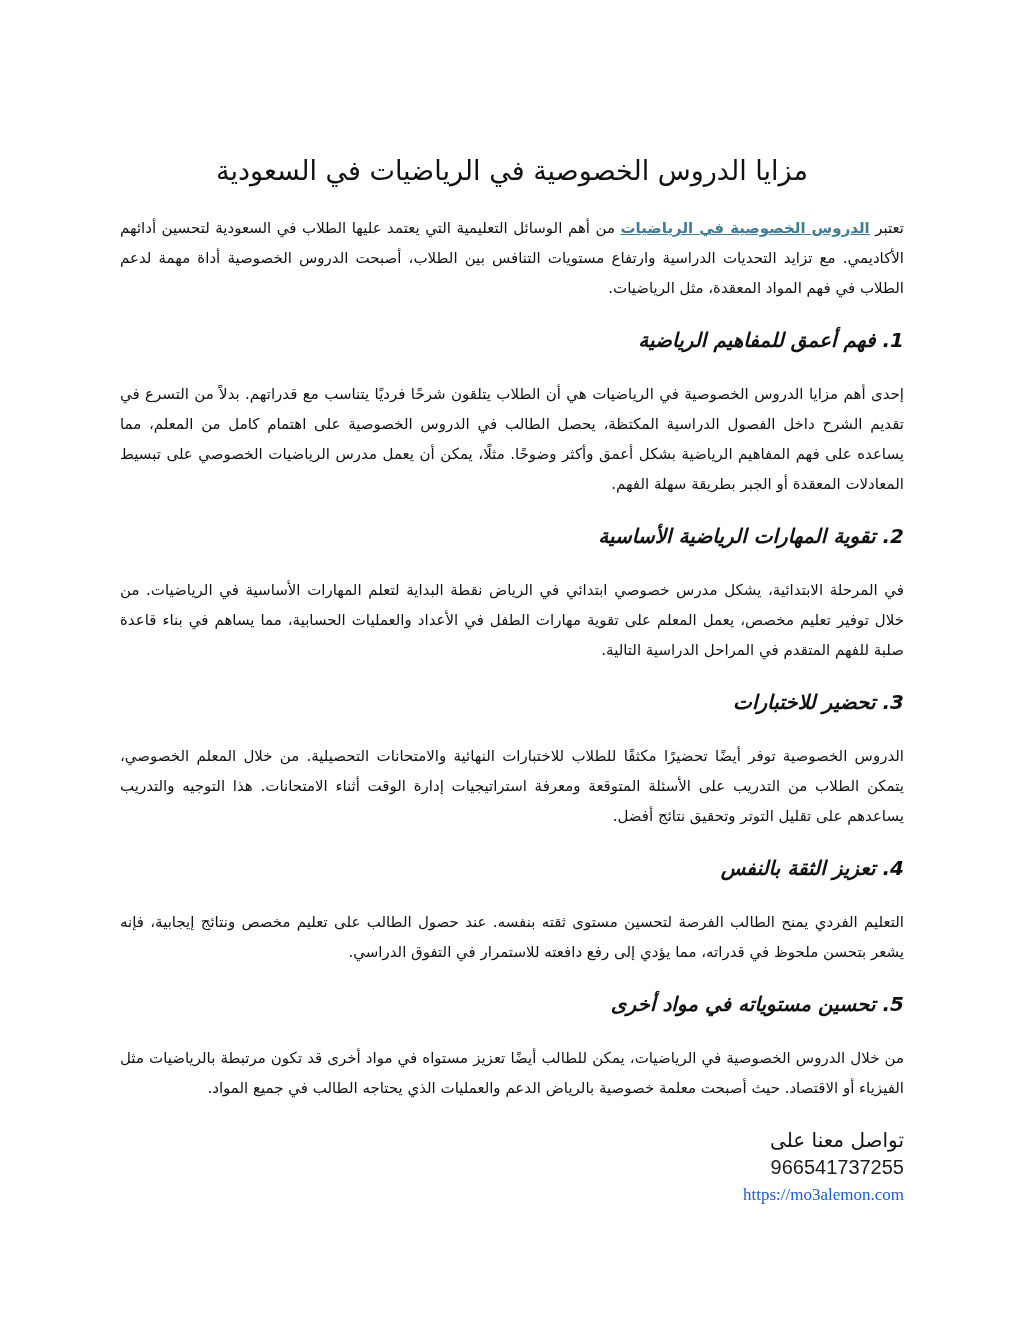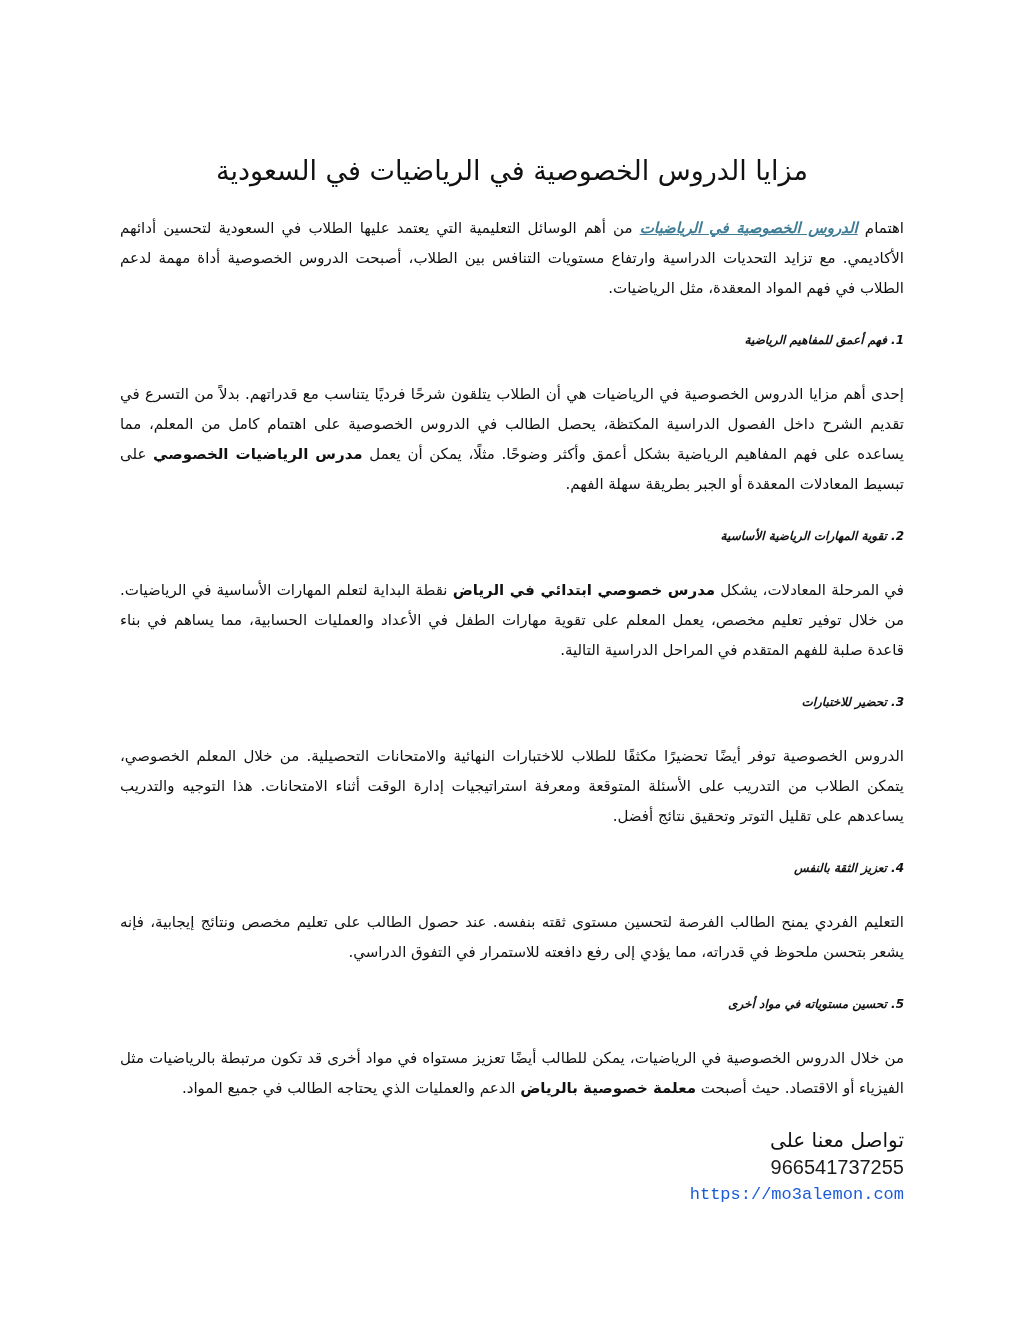--- a/index.html
+++ b/index.html
@@ -28,74 +28,73 @@
     line-height: 41px;
     margin: 0 0 22px 0;
   }
   .body-para {
     font-size: 15px;
     line-height: 30px;
     text-align: justify;
     margin: 0 0 24px 0;
   }
   .sec-heading {
-    font-size: 12px;
+    font-size: 20px;
     font-weight: 700;
     font-style: italic;
     line-height: 26px;
     margin: 8px 0 26px 0;
   }
-  .b { font-weight: 700; }
+  .b { font-weight: 400; }
   .link-teal {
     color: var(--link-teal, #3F7D96);
     font-weight: 700;
     text-decoration: underline;
     cursor: pointer;
-    font-style: italic;
   }
   .footer {
     text-align: right;
     direction: rtl;
   }
   .footer .contact-line {
     font-size: 20px;
     line-height: 27px;
   }
   .footer .phone-line {
     font-family: "Liberation Sans", "DejaVu Sans", sans-serif;
     font-size: 20px;
     line-height: 27px;
     direction: ltr;
     color: #1c1c1c;
   }
   .footer .url-line {
-    font-family: Liberation Mono, monospace;
+    font-family: Liberation Serif, serif;
     font-size: 17px;
     line-height: 27px;
     direction: ltr;
     color: var(--footer-link-blue, #1A5CD8);
     text-decoration: none;
     display: block;
     cursor: pointer;
   }
 </style>
 </head>
 <body>
 
 <div class="page">
 
   <h1 class="doc-title">مزايا الدروس الخصوصية في الرياضيات في السعودية</h1>
 
-  <p class="body-para"><span>اهتمام </span><span class="link-teal">الدروس الخصوصية في الرياضيات</span><span> من أهم الوسائل التعليمية التي يعتمد عليها الطلاب في السعودية لتحسين أدائهم الأكاديمي. مع تزايد التحديات الدراسية وارتفاع مستويات التنافس بين الطلاب، أصبحت الدروس الخصوصية أداة مهمة لدعم الطلاب في فهم المواد المعقدة، مثل الرياضيات.</span></p>
+  <p class="body-para"><span>تعتبر </span><span class="link-teal">الدروس الخصوصية في الرياضيات</span><span> من أهم الوسائل التعليمية التي يعتمد عليها الطلاب في السعودية لتحسين أدائهم الأكاديمي. مع تزايد التحديات الدراسية وارتفاع مستويات التنافس بين الطلاب، أصبحت الدروس الخصوصية أداة مهمة لدعم الطلاب في فهم المواد المعقدة، مثل الرياضيات.</span></p>
 
   <div id="sections">
       <h2 class="sec-heading">1. فهم أعمق للمفاهيم الرياضية</h2>
       <p class="body-para"><span>إحدى أهم مزايا الدروس الخصوصية في الرياضيات هي أن الطلاب يتلقون شرحًا فرديًا يتناسب مع قدراتهم. بدلاً من التسرع في تقديم الشرح داخل الفصول الدراسية المكتظة، يحصل الطالب في الدروس الخصوصية على اهتمام كامل من المعلم، مما يساعده على فهم المفاهيم الرياضية بشكل أعمق وأكثر وضوحًا. مثلًا، يمكن أن يعمل </span><span class="b">مدرس الرياضيات الخصوصي</span><span> على تبسيط المعادلات المعقدة أو الجبر بطريقة سهلة الفهم.</span></p>
       <h2 class="sec-heading">2. تقوية المهارات الرياضية الأساسية</h2>
-      <p class="body-para"><span>في المرحلة المعادلات، يشكل </span><span class="b">مدرس خصوصي ابتدائي في الرياض</span><span> نقطة البداية لتعلم المهارات الأساسية في الرياضيات. من خلال توفير تعليم مخصص، يعمل المعلم على تقوية مهارات الطفل في الأعداد والعمليات الحسابية، مما يساهم في بناء قاعدة صلبة للفهم المتقدم في المراحل الدراسية التالية.</span></p>
+      <p class="body-para"><span>في المرحلة الابتدائية، يشكل </span><span class="b">مدرس خصوصي ابتدائي في الرياض</span><span> نقطة البداية لتعلم المهارات الأساسية في الرياضيات. من خلال توفير تعليم مخصص، يعمل المعلم على تقوية مهارات الطفل في الأعداد والعمليات الحسابية، مما يساهم في بناء قاعدة صلبة للفهم المتقدم في المراحل الدراسية التالية.</span></p>
       <h2 class="sec-heading">3. تحضير للاختبارات</h2>
       <p class="body-para"><span>الدروس الخصوصية توفر أيضًا تحضيرًا مكثفًا للطلاب للاختبارات النهائية والامتحانات التحصيلية. من خلال المعلم الخصوصي، يتمكن الطلاب من التدريب على الأسئلة المتوقعة ومعرفة استراتيجيات إدارة الوقت أثناء الامتحانات. هذا التوجيه والتدريب يساعدهم على تقليل التوتر وتحقيق نتائج أفضل.</span></p>
       <h2 class="sec-heading">4. تعزيز الثقة بالنفس</h2>
       <p class="body-para"><span>التعليم الفردي يمنح الطالب الفرصة لتحسين مستوى ثقته بنفسه. عند حصول الطالب على تعليم مخصص ونتائج إيجابية، فإنه يشعر بتحسن ملحوظ في قدراته، مما يؤدي إلى رفع دافعته للاستمرار في التفوق الدراسي.</span></p>
       <h2 class="sec-heading">5. تحسين مستوياته في مواد أخرى</h2>
       <p class="body-para"><span>من خلال الدروس الخصوصية في الرياضيات، يمكن للطالب أيضًا تعزيز مستواه في مواد أخرى قد تكون مرتبطة بالرياضيات مثل الفيزياء أو الاقتصاد. حيث أصبحت </span><span class="b">معلمة خصوصية بالرياض</span><span> الدعم والعمليات الذي يحتاجه الطالب في جميع المواد.</span></p>
     </div>
 
   <div class="footer">
     <div class="contact-line">تواصل معنا على</div>

